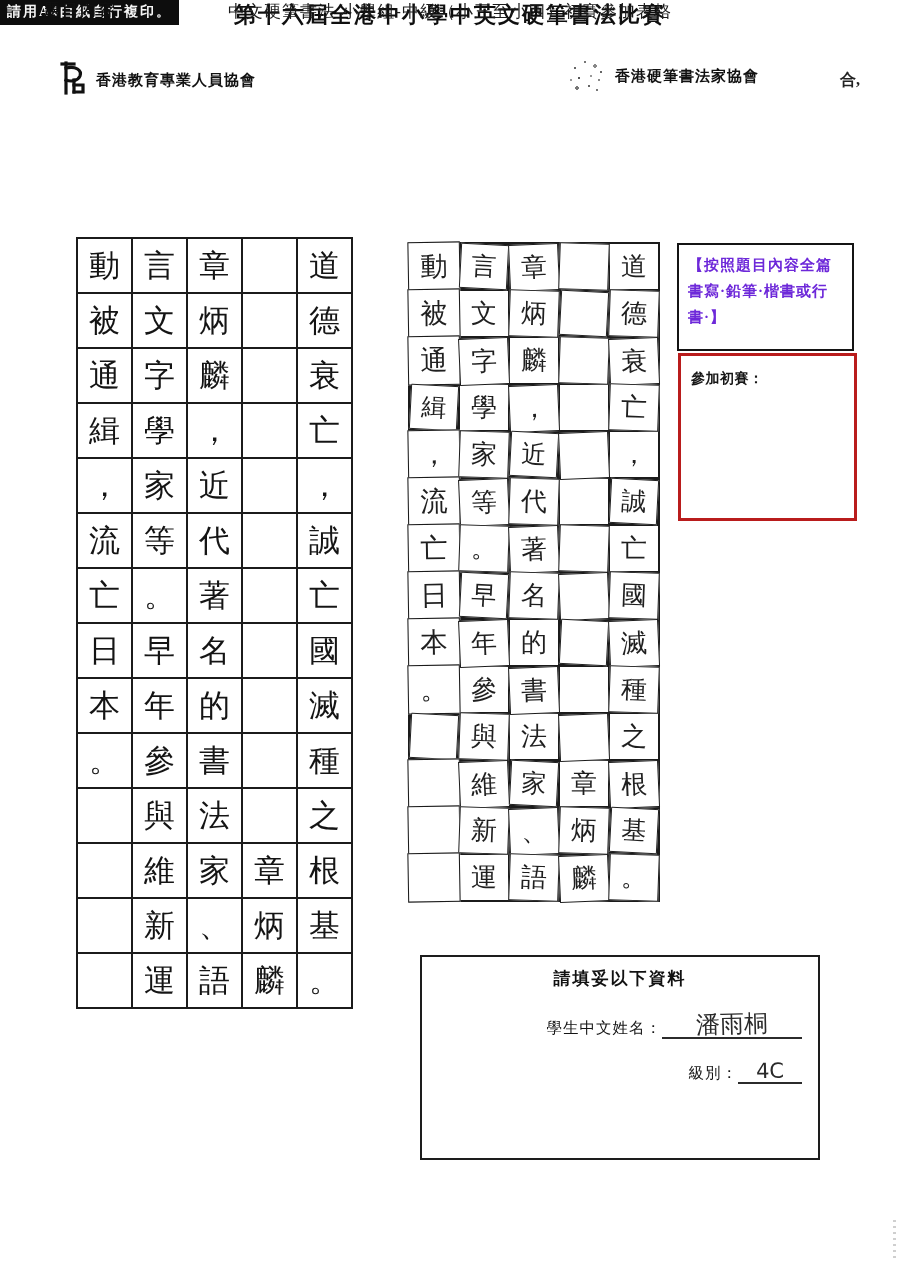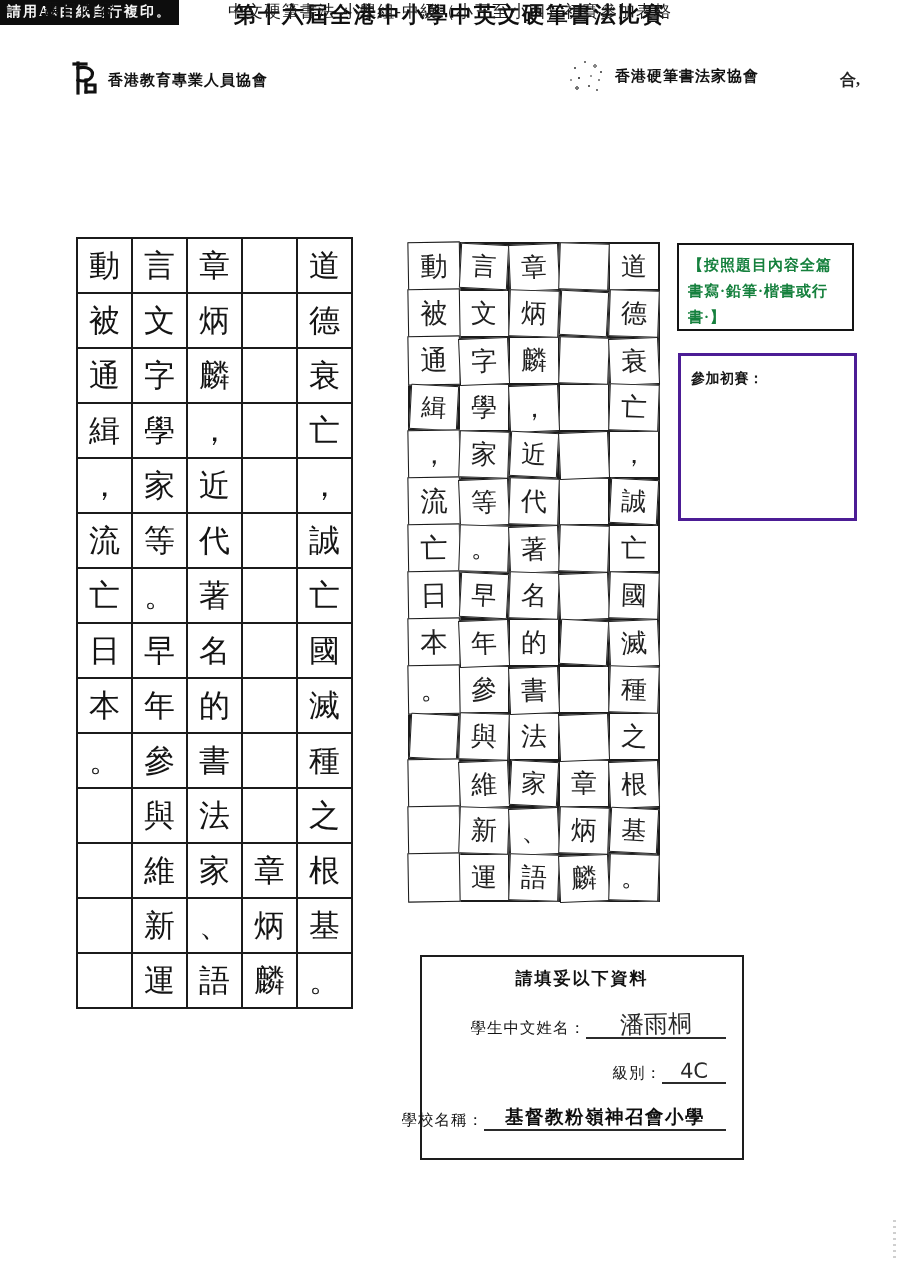--- a/index.html
+++ b/index.html
@@ -58,34 +58,34 @@
     font-size:26px;color:#1f1f1f;
     font-family:"DejaVu Sans","Liberation Sans",sans-serif;font-weight:normal;
   }
   .hgrid .cell:nth-child(2n){transform:rotate(2deg);}
   .hgrid .cell:nth-child(3n){transform:rotate(-2.5deg) translateY(1px);}
   .hgrid .cell:nth-child(5n+1){transform:rotate(-1deg) scale(1.05);}
   .hgrid .cell:nth-child(7n+2){transform:rotate(3deg) scale(0.96);}
 
   
   .note1{
-    left:677px;top:243px;width:177px;height:88px;box-sizing:border-box;
+    left:677px;top:243px;width:177px;height:108px;box-sizing:border-box;
     border:2px solid #141414;padding:7px 9px;
-    font-size:15px;font-weight:bold;line-height:26px;letter-spacing:1px;color:#15803d;
+    font-size:15px;font-weight:bold;line-height:26px;letter-spacing:1px;color:#6d28d9;
   }
   .note2{
     left:678px;top:353px;width:179px;height:168px;box-sizing:border-box;
-    border:3px solid #4c1d95;padding:9px 10px;
+    border:3px solid #b91c1c;padding:9px 10px;
     font-size:14px;line-height:27px;letter-spacing:0.5px;color:#161616;
   }
   .note2 .nt{font-weight:bold;}
 
   
   .form-box{
-    left:420px;top:955px;width:324px;height:205px;box-sizing:border-box;
+    left:420px;top:955px;width:400px;height:205px;box-sizing:border-box;
     border:2px solid #1d1d1d;padding:10px 16px 12px 16px;
   }
   .form-title{text-align:center;font-size:17px;font-weight:bold;letter-spacing:2px;color:#111;}
   .frow{display:flex;align-items:flex-end;margin-top:22px;justify-content:flex-end;}
   .flabel{font-size:15.5px;letter-spacing:1px;color:#141414;white-space:nowrap;}
   .uline{border-bottom:2px solid #2b2b2b;text-align:center;padding:0 6px 1px 6px;}
   .hand-text{
     font-family:"DejaVu Sans","Liberation Sans",sans-serif;
     color:#2a2a2a;transform:rotate(-1.5deg);display:inline-block;
   }
@@ -96,21 +96,21 @@
     line-height:22px;min-width:230px;
   }
 
   
   .edge-artifact{left:893px;top:1220px;width:3px;height:40px;
     background:repeating-linear-gradient(#bbb 0 2px,transparent 2px 6px);opacity:.7;}
 </style>
 </head>
 <body>
 
-<div class="abs org" style="left:72px;top:60px;">
+<div class="abs org" style="left:60px;top:60px;">
   <span>
     <svg class="seal-logo" viewBox="0 0 28 36" aria-hidden="true">
       <g stroke="#111" fill="none" stroke-width="3.2" stroke-linecap="square">
         <path d="M6 3 v30"></path>
         <path d="M2 4 h12"></path>
         <path d="M6 8 c10 -2 16 2 14 8 c-2 5 -9 6 -14 4"></path>
         <path d="M14 20 v12"></path>
         <path d="M14 32 h9 v-7 h-9"></path>
       </g>
     </svg>
@@ -286,19 +286,15 @@
   <div class="frow">
     <span class="flabel">學生中文姓名：</span>
     <span class="uline name-val"><span class="hand-text">潘雨桐</span></span>
   </div>
 
   <div class="frow">
     <span class="flabel">級別：</span>
     <span class="uline class-val"><span class="hand-text">4C</span></span>
   </div>
 
-  <div class="frow">
-    <span class="flabel">學校名稱：</span>
-    <span class="uline school-val">基督教粉嶺神召會小學</span>
-  </div>
 </div>
 
 <div class="abs edge-artifact"></div>
 
 </body></html>

